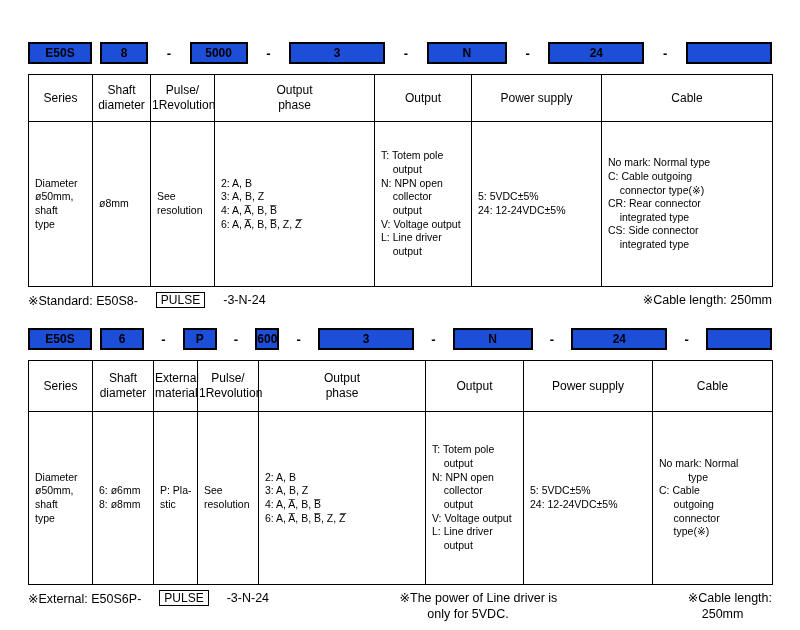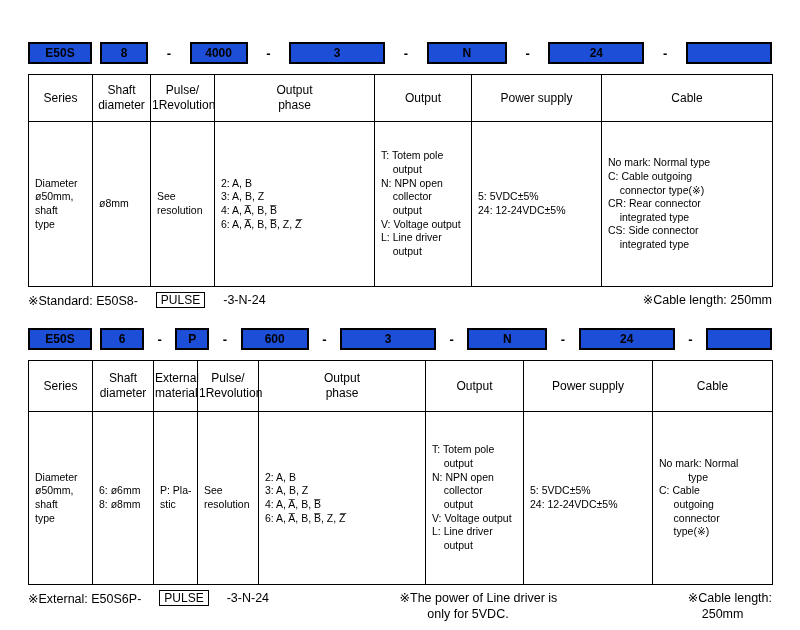--- a/index.html
+++ b/index.html
@@ -38,21 +38,21 @@
 <body>
 
 <div class="page">
 
 
   <div class="code-row row1">
     <div class="code-box" style="width:64px">E50S</div>
     <div class="spacer"></div>
     <div class="code-box" style="width:48px">8</div>
     <div class="dash">-</div>
-    <div class="code-box" style="width:58px">4000</div>
+    <div class="code-box" style="width:58px">5000</div>
     <div class="dash">-</div>
     <div class="code-box" style="width:96px">3</div>
     <div class="dash">-</div>
     <div class="code-box" style="width:80px">N</div>
     <div class="dash">-</div>
     <div class="code-box" style="width:96px">24</div>
     <div class="dash">-</div>
     <div class="code-box" style="width:86px"></div>
   </div>
 
@@ -121,21 +121,21 @@
     <div>※Cable length: 250mm</div>
   </div>
 
   <div class="code-row row2">
     <div class="code-box" style="width:64px">E50S</div>
     <div class="spacer"></div>
     <div class="code-box" style="width:44px">6</div>
     <div class="dash">-</div>
     <div class="code-box" style="width:34px">P</div>
     <div class="dash">-</div>
-    <div class="code-box" style="width:68px">600</div>
+    <div class="code-box" style="width:24px">600</div>
     <div class="dash">-</div>
     <div class="code-box" style="width:96px">3</div>
     <div class="dash">-</div>
     <div class="code-box" style="width:80px">N</div>
     <div class="dash">-</div>
     <div class="code-box" style="width:96px">24</div>
     <div class="dash">-</div>
     <div class="code-box" style="width:66px"></div>
   </div>
 

